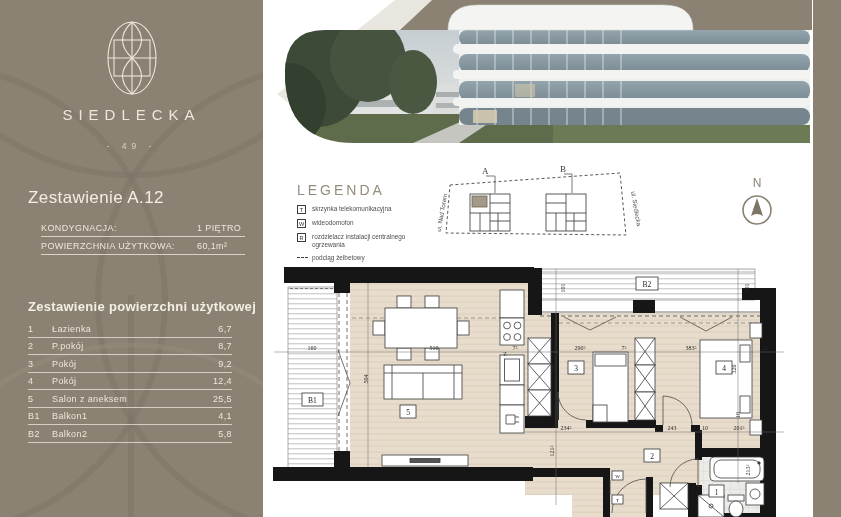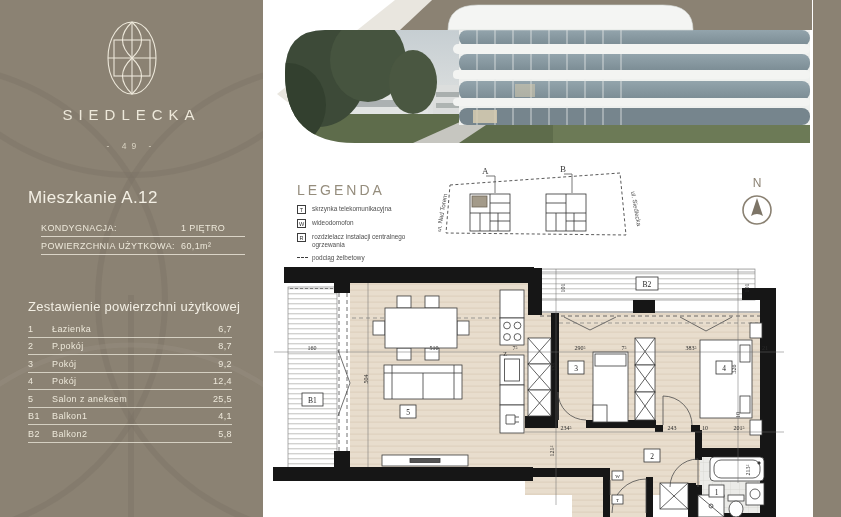--- a/index.html
+++ b/index.html
@@ -11,22 +11,22 @@
   .sidebar { position:absolute; left:0; top:0; width:263px; height:517px;
              background:#8b8273; color:#ede8da; overflow:hidden; }
   .sidebar-decor { position:absolute; left:0; top:0; pointer-events:none; }
   .logo-wrap { position:absolute; left:0; top:20px; width:263px; text-align:center; }
   .brand-name { margin-top:6px; font-size:15px; letter-spacing:6px; color:#ede8da; font-weight:normal; }
   .brand-number { margin-top:18px; font-size:8.5px; letter-spacing:5px; color:#d9d3c2; }
   .apt-title { position:absolute; left:28px; top:188px; font-size:17px; color:#f3efe4; letter-spacing:.4px; }
   .info-table { position:absolute; left:41px; top:219px; width:204px; }
   .info-row { display:grid; grid-template-columns:1fr 64px; padding:4px 0 3px 0;
               border-bottom:1px solid rgba(238,233,220,.8); font-size:9px; letter-spacing:.4px; }
-  .info-value { text-align:left; }
-  .area-title { position:absolute; left:28px; top:299px; font-size:13px; color:#f3efe4; letter-spacing:.3px; }
+  .info-value { text-align:left;margin-left:16px; }
+  .area-title { position:absolute; left:28px; top:299px; font-size:13px; color:#f3efe4; letter-spacing:.3px;font-weight:bold; }
   .area-table { position:absolute; left:28px; top:320px; width:204px; }
   .area-row { display:grid; grid-template-columns:24px 1fr 42px; padding:3.5px 0 3px 0;
               border-bottom:1px solid rgba(238,233,220,.75); font-size:9px; letter-spacing:.4px; }
   .area-val { text-align:right; }
 
   
   .rightbar { position:absolute; left:813px; top:0; width:28px; height:517px; background:#8b8273; }
 
   
   .hero { position:absolute; left:263px; top:0; width:549px; height:160px; }
@@ -80,21 +80,21 @@
           <line x1="26" y1="2" x2="26" y2="74"></line>
           <line x1="2" y1="38" x2="50" y2="38"></line>
           <path d="M26,2 Q45,20 26,38 Q7,20 26,2"></path>
           <path d="M26,38 Q45,56 26,74 Q7,56 26,38"></path>
         </g>
       </svg>
       <div class="brand-name">SIEDLECKA</div>
       <div class="brand-number">- 49 -</div>
     </div>
 
-    <div class="apt-title">Mieszkanie A.12</div>
+    <div class="apt-title">Zestawienie A.12</div>
 
     <div class="info-table">
       <div class="info-row">
         <span>KONDYGNACJA:</span>
         <span class="info-value">1 PIĘTRO</span>
       </div>
       <div class="info-row">
         <span>POWIERZCHNIA UŻYTKOWA:</span>
         <span class="info-value">60,1m²</span>
       </div>

